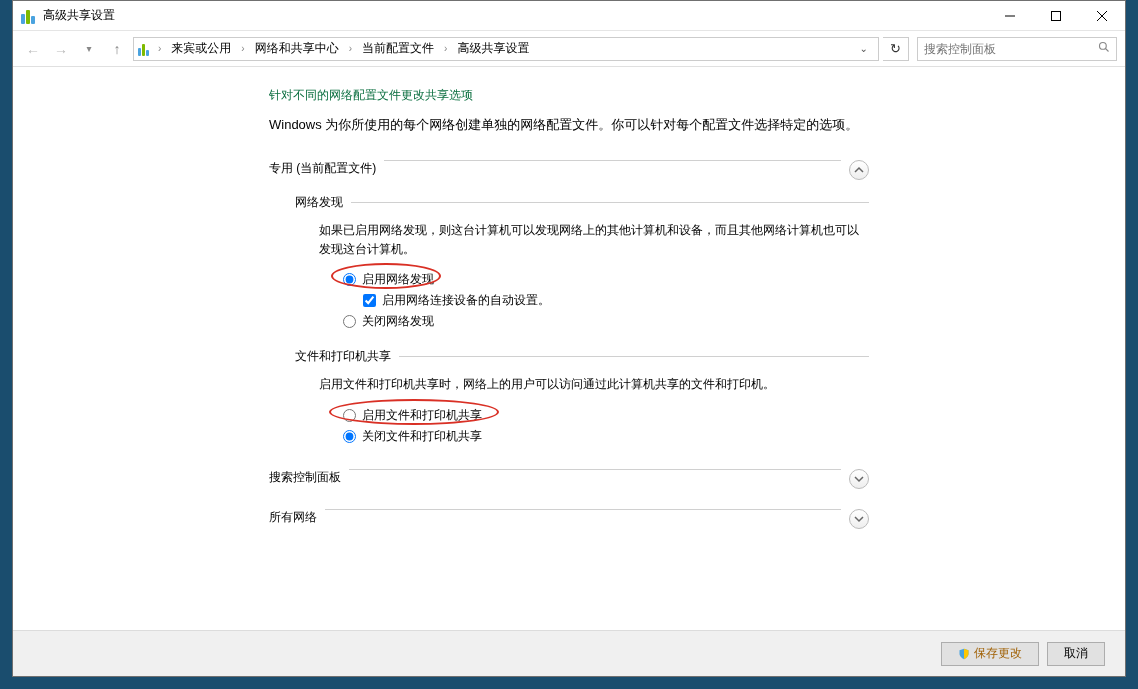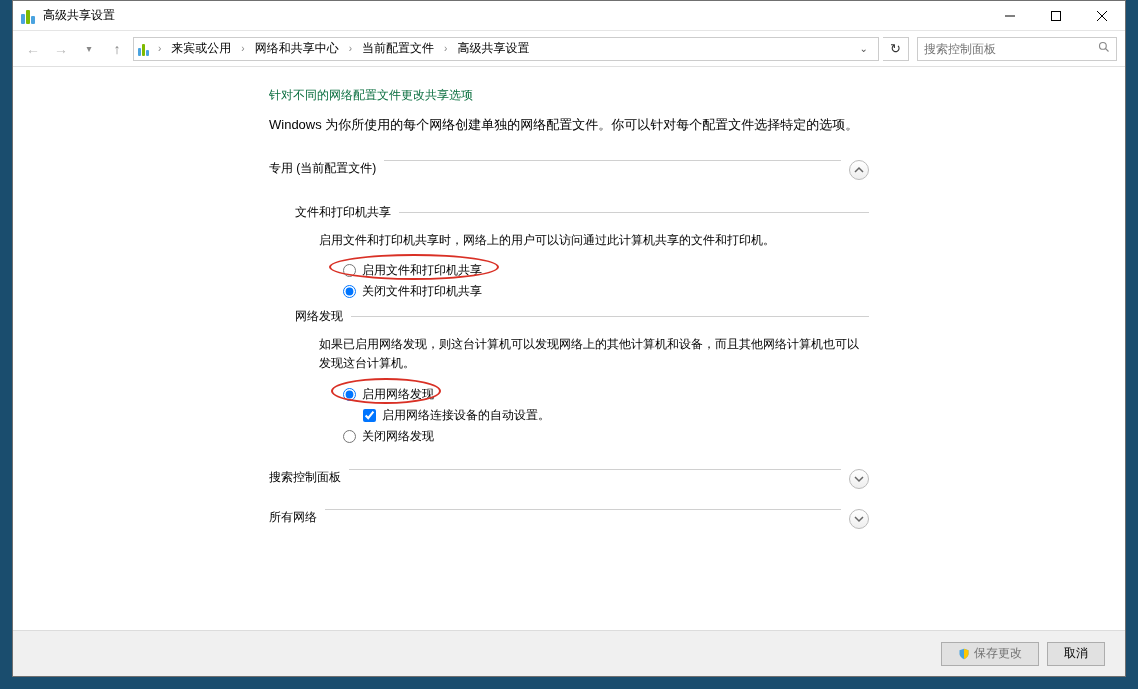--- a/index.html
+++ b/index.html
@@ -220,21 +220,21 @@
       padding: 0 16px;
       border: 1px solid #adadad;
       background: #e1e1e1;
       font-size: 12px;
       cursor: pointer;
       display: flex;
       align-items: center;
       gap: 4px;
     }
     .footer-btn.disabled {
-      color: #737373;
+      color: #a16207;
       text-align: right;
     }
     .shield-icon {
       display: inline-block;
       width: 12px; height: 12px;
       position: relative;
     }
     .shield-icon svg { width: 12px; height: 12px; }
   </style>
 </head>
@@ -313,41 +313,20 @@
         <div class="profile-header">
           <span class="profile-header-label">专用 (当前配置文件)</span>
           <div class="profile-line"></div>
           <div class="expand-btn">
             <svg width="10" height="10" viewBox="0 0 10 10">
                 <polyline points="1,7 5,3 9,7" fill="none" stroke="#666" stroke-width="1.5"></polyline>
               </svg>
           </div>
         </div>
 
-        <div class="subsection" style="margin-top:18px;">
-          <div class="sub-header">
-            <span class="sub-header-label">文件和打印机共享</span>
-            <div class="sub-line"></div>
-          </div>
-          <div class="sub-desc">启用文件和打印机共享时，网络上的用户可以访问通过此计算机共享的文件和打印机。</div>
-          <div class="radio-group">
-            <div style="position:relative;">
-              <div class="red-oval oval2"></div>
-              <label class="radio-item">
-                <input type="radio" name="fps" style="">
-                <span>启用文件和打印机共享</span>
-              </label>
-            </div>
-            <label class="radio-item">
-              <input type="radio" name="fps" checked="" style="">
-              <span>关闭文件和打印机共享</span>
-            </label>
-          </div>
-        </div>
-
         <div class="subsection">
           <div class="sub-header">
             <span class="sub-header-label">网络发现</span>
             <div class="sub-line"></div>
           </div>
           <div class="sub-desc">如果已启用网络发现，则这台计算机可以发现网络上的其他计算机和设备，而且其他网络计算机也可以发现这台计算机。</div>
           <div class="radio-group">
             <div style="position:relative;">
               <div class="red-oval oval1"></div>
               <label class="radio-item">
@@ -358,20 +337,41 @@
             <label class="checkbox-item">
               <input type="checkbox" checked="" style="">
               <span>启用网络连接设备的自动设置。</span>
             </label>
             <label class="radio-item">
               <input type="radio" name="nd" style="">
               <span>关闭网络发现</span>
             </label>
           </div>
         </div>
+
+        <div class="subsection" style="margin-top:18px;">
+          <div class="sub-header">
+            <span class="sub-header-label">文件和打印机共享</span>
+            <div class="sub-line"></div>
+          </div>
+          <div class="sub-desc">启用文件和打印机共享时，网络上的用户可以访问通过此计算机共享的文件和打印机。</div>
+          <div class="radio-group">
+            <div style="position:relative;">
+              <div class="red-oval oval2"></div>
+              <label class="radio-item">
+                <input type="radio" name="fps" style="">
+                <span>启用文件和打印机共享</span>
+              </label>
+            </div>
+            <label class="radio-item">
+              <input type="radio" name="fps" checked="" style="">
+              <span>关闭文件和打印机共享</span>
+            </label>
+          </div>
+        </div>
       </div>
 
       <div class="profile-section" style="margin-top:18px;">
         <div class="profile-header">
           <span class="profile-header-label">搜索控制面板</span>
           <div class="profile-line"></div>
           <div class="expand-btn">
             <svg width="10" height="10" viewBox="0 0 10 10">
                 <polyline points="1,3 5,7 9,3" fill="none" stroke="#666" stroke-width="1.5"></polyline>
               </svg>

